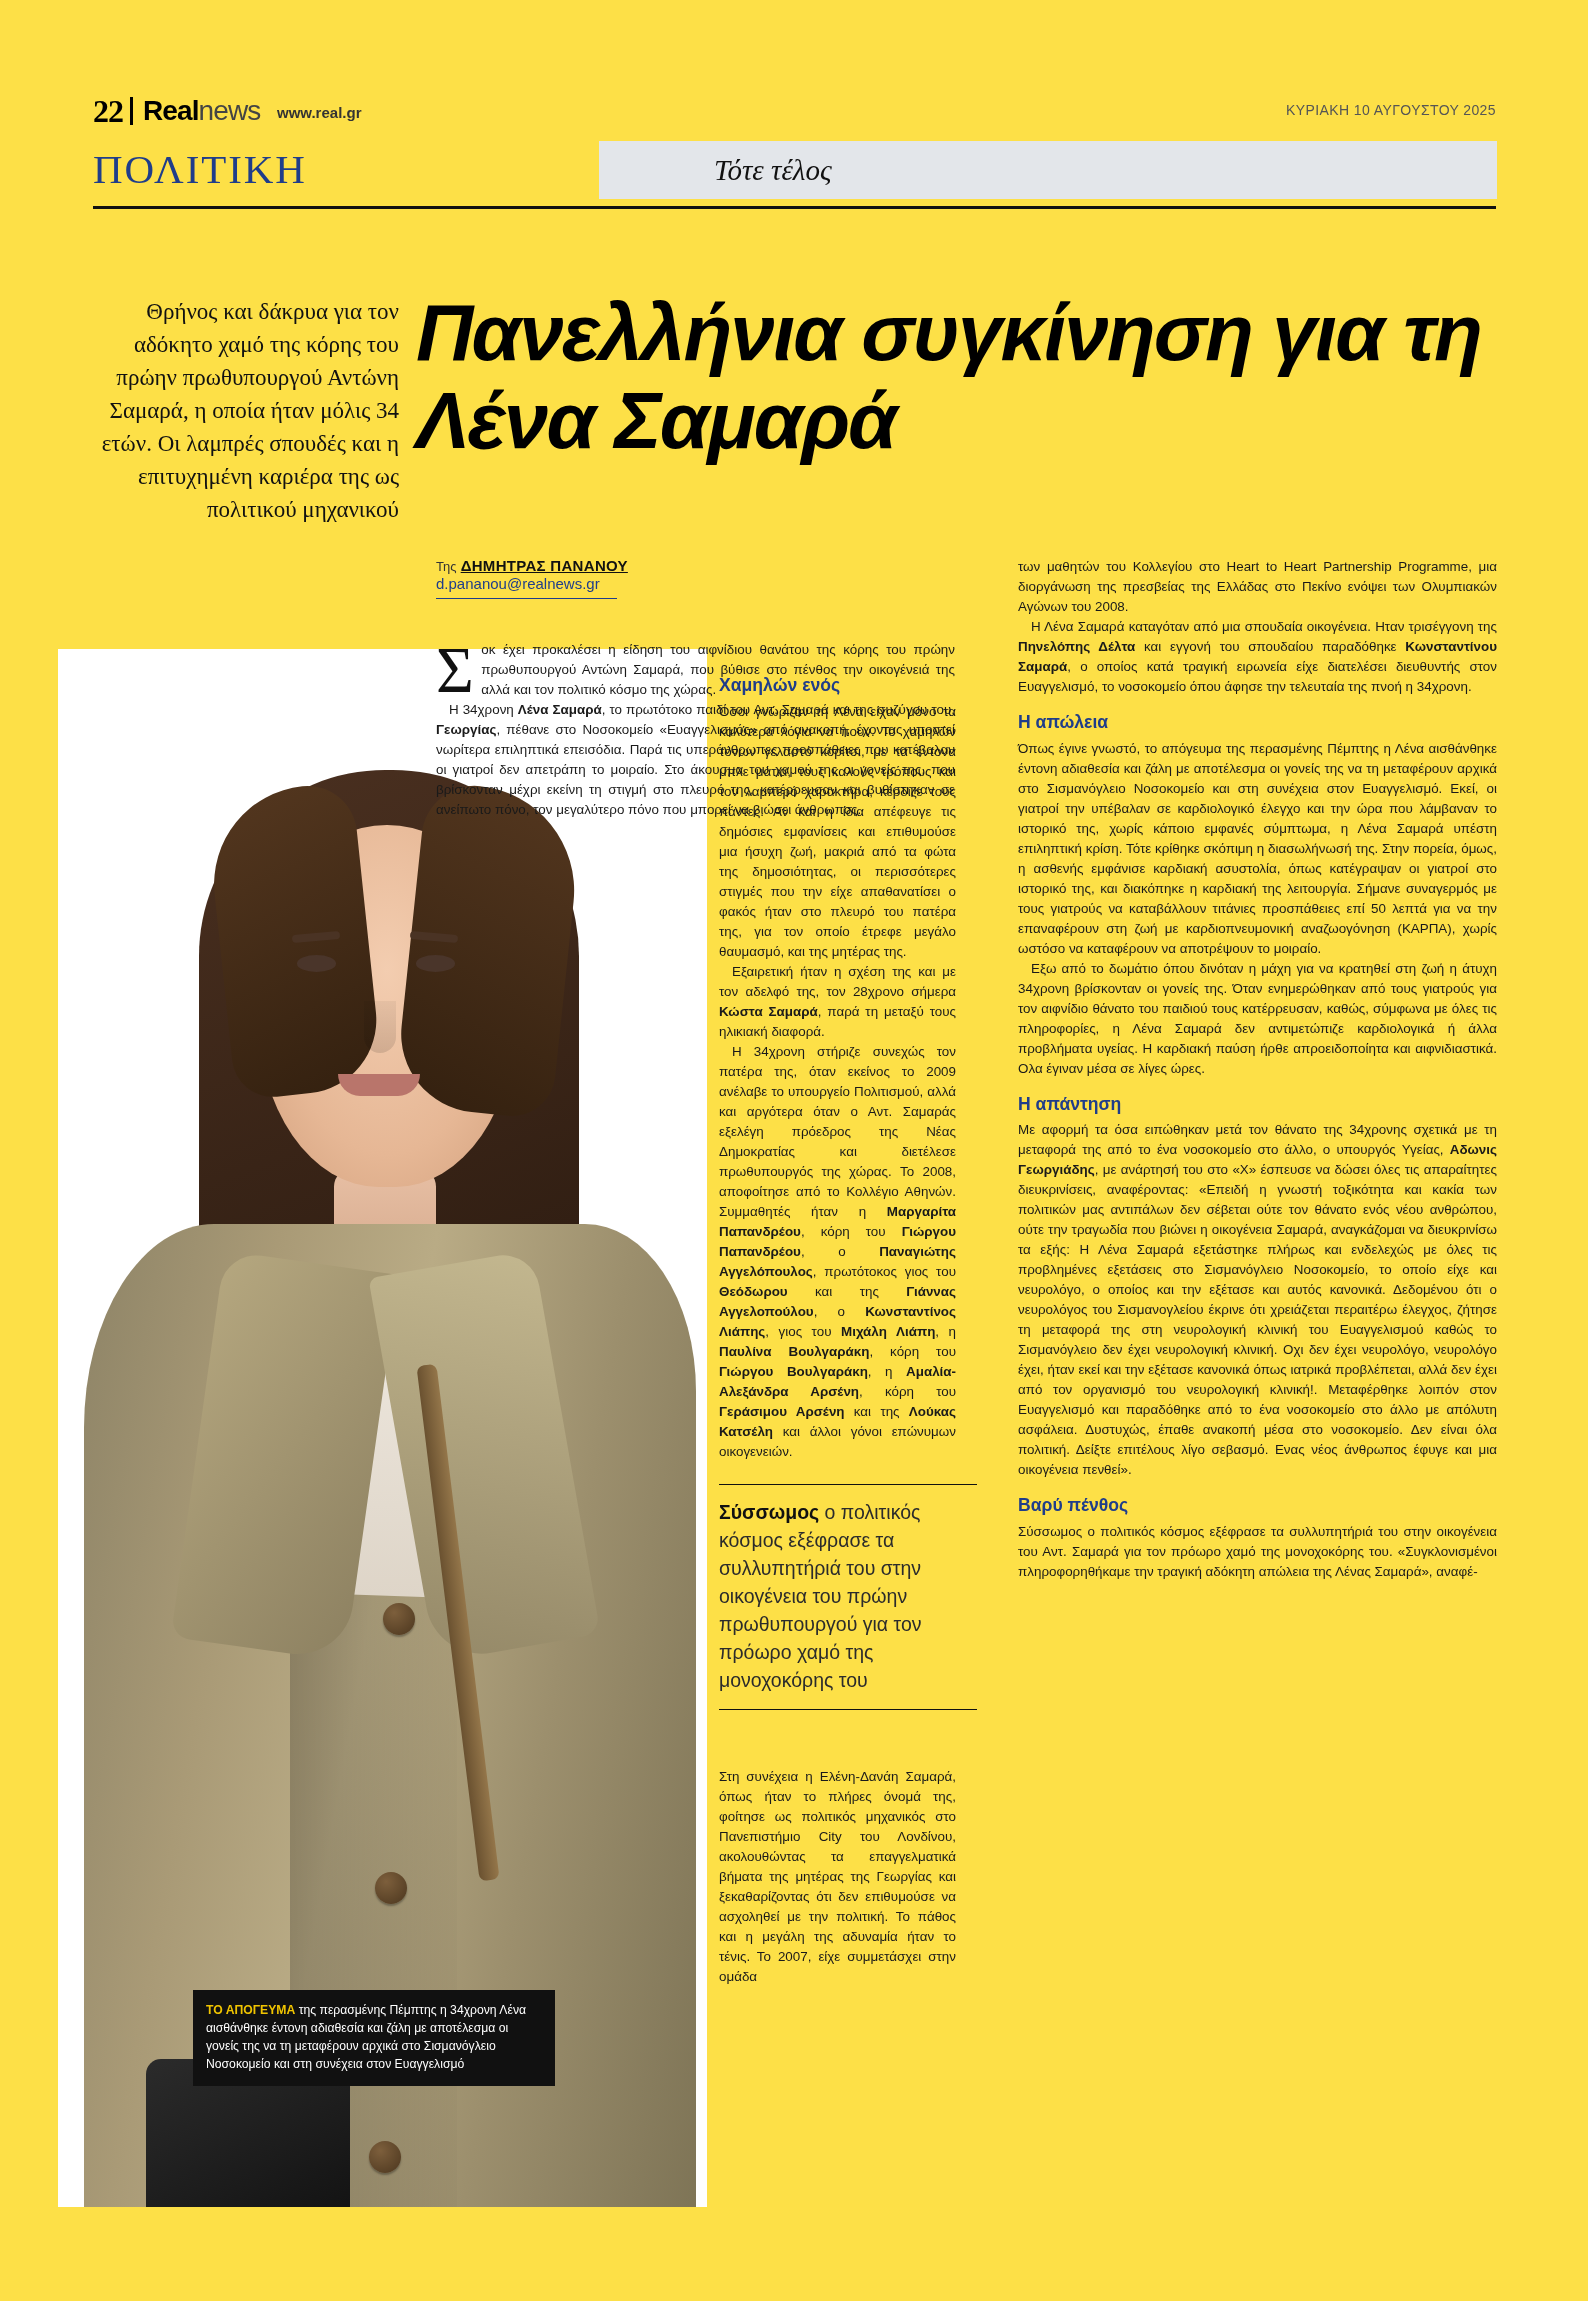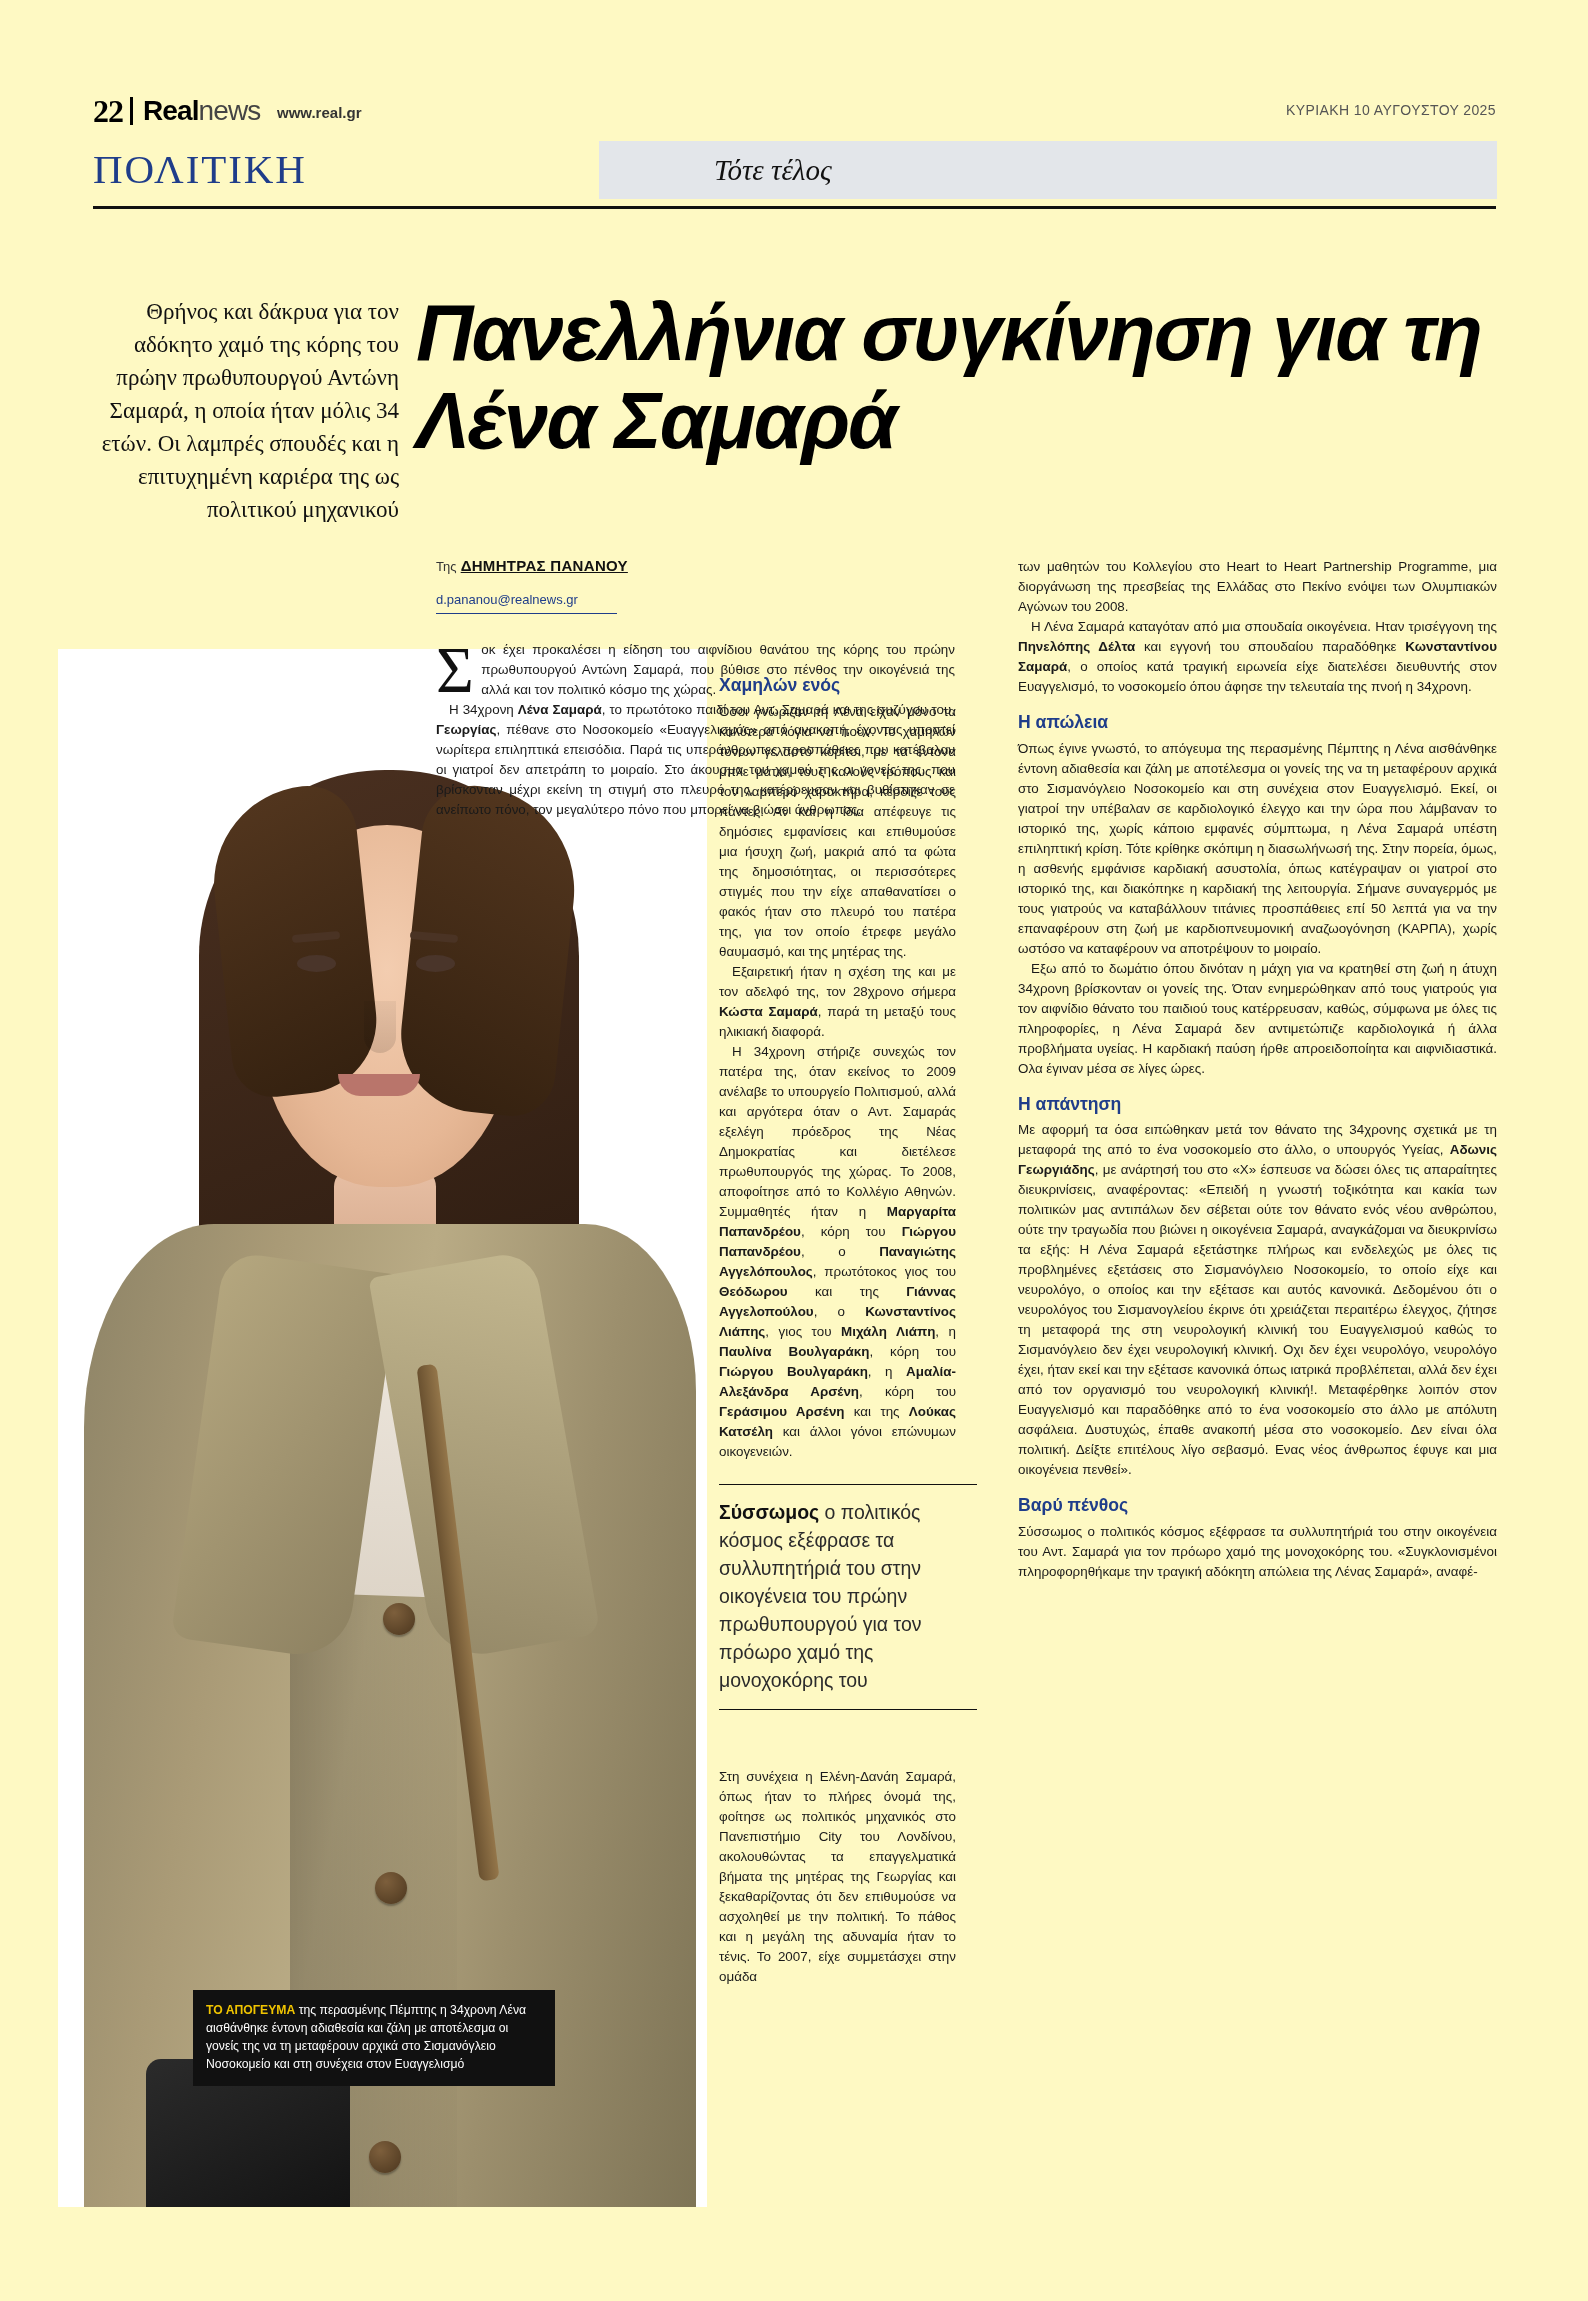--- a/index.html
+++ b/index.html
@@ -12,21 +12,21 @@
     height: 2301px;
     font-family: "Liberation Sans", sans-serif;
     color: #111;
     position: relative;
     overflow: hidden;
   }
   .page {
     position: relative;
     width: 1589px;
     height: 2301px;
-    background: #fef9c3;
+    background: #fde047;
   }
 
   
   .masthead {
     position: absolute;
     left: 93px;
     top: 93px;
     width: 1403px;
     height: 43px;
   }
@@ -158,22 +158,22 @@
     color: #333;
   }
   .byline .name {
     font-size: 15px;
     font-weight: bold;
     color: #111;
     letter-spacing: 0.3px;
     text-decoration: underline;
   }
   .byline .mail {
-    margin-top: 18px;
-    font-size: 13px;
+    margin-top: 1px;
+    font-size: 15px;
     color: #1f3d8a;
   }
   .byline .bl-rule {
     margin-top: 5.6px;
     width: 181px;
     height: 1.9px;
     background: #1f3d8a;
   }
 
   

